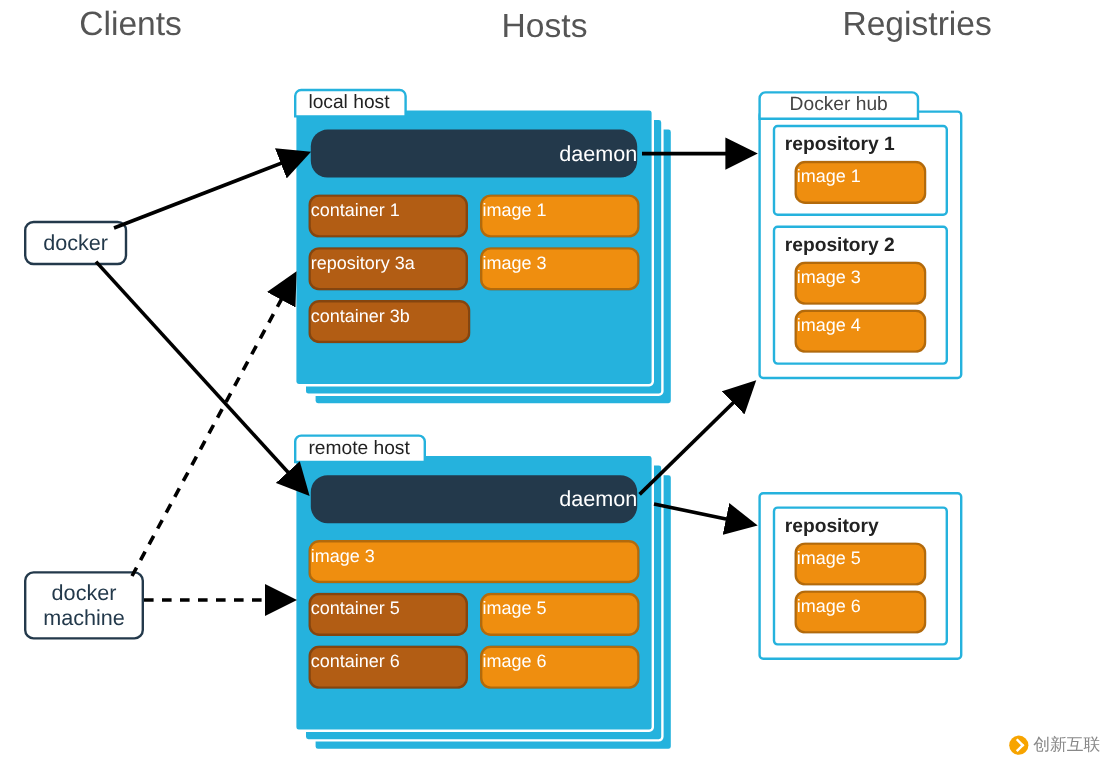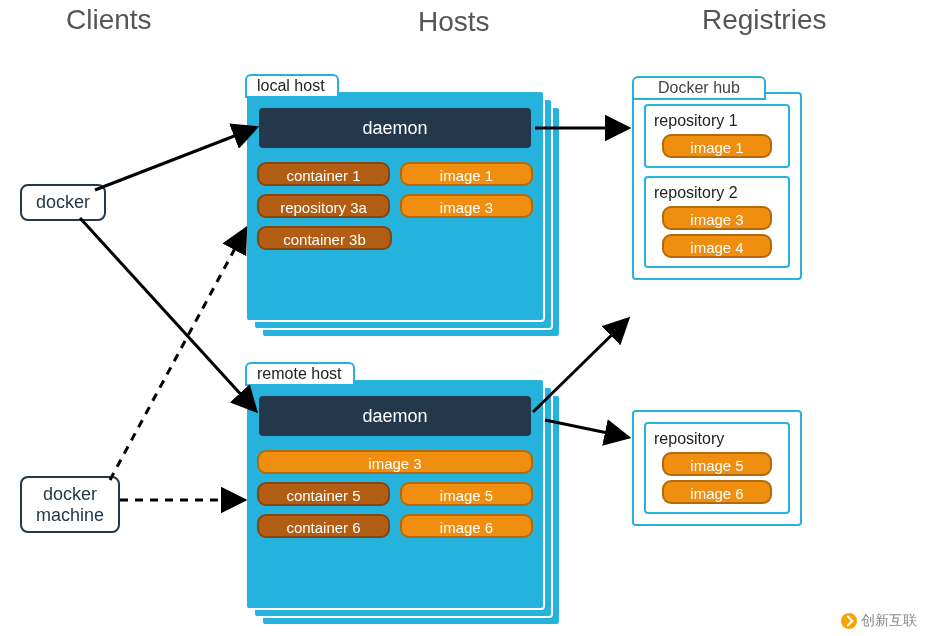--- a/index.html
+++ b/index.html
@@ -59,39 +59,38 @@
     background: #fff;
     border: 2px solid #25b2dd;
     border-radius: 6px 6px 0 0;
     padding: 1px 12px 1px 10px;
     font-size: 16px;
     color: #222;
   }
   .daemon {
     background: #23394b;
     color: #fff;
-    border-radius: 4px;
-    text-align: center;
+    border-radius: 14px;
+    text-align: right;
     height: 40px;
     line-height: 40px;
     font-size: 18px;
     margin: 6px 2px 14px 2px;
   }
   .row {
     display: flex;
     gap: 10px;
     margin-bottom: 8px;
   }
   .pill {
     flex: 1;
     border-radius: 9px;
-    text-align: center;
     color: #fff;
     font-size: 15px;
-    height: 24px;
+    height: 36px;
     line-height: 24px;
     border: 2px solid rgba(0,0,0,0.25);
   }
   .pill.container { background: #b25d14; }
   .pill.image     { background: #ef8e0f; }
   .spacer { flex: 1; }
 
   
   .registry {
     position: absolute;
@@ -115,20 +114,21 @@
     border-radius: 4px;
     padding: 6px 8px 8px 8px;
     margin-bottom: 8px;
     position: relative;
   }
   .repo:last-child { margin-bottom: 0; }
   .repo-title {
     font-size: 16px;
     color: #222;
     margin-bottom: 4px;
+    font-weight: bold;
   }
   .repo .pill {
     display: block;
     width: 110px;
     margin: 4px auto 0 auto;
   }
 
   
   svg.arrows {
     position: absolute;

